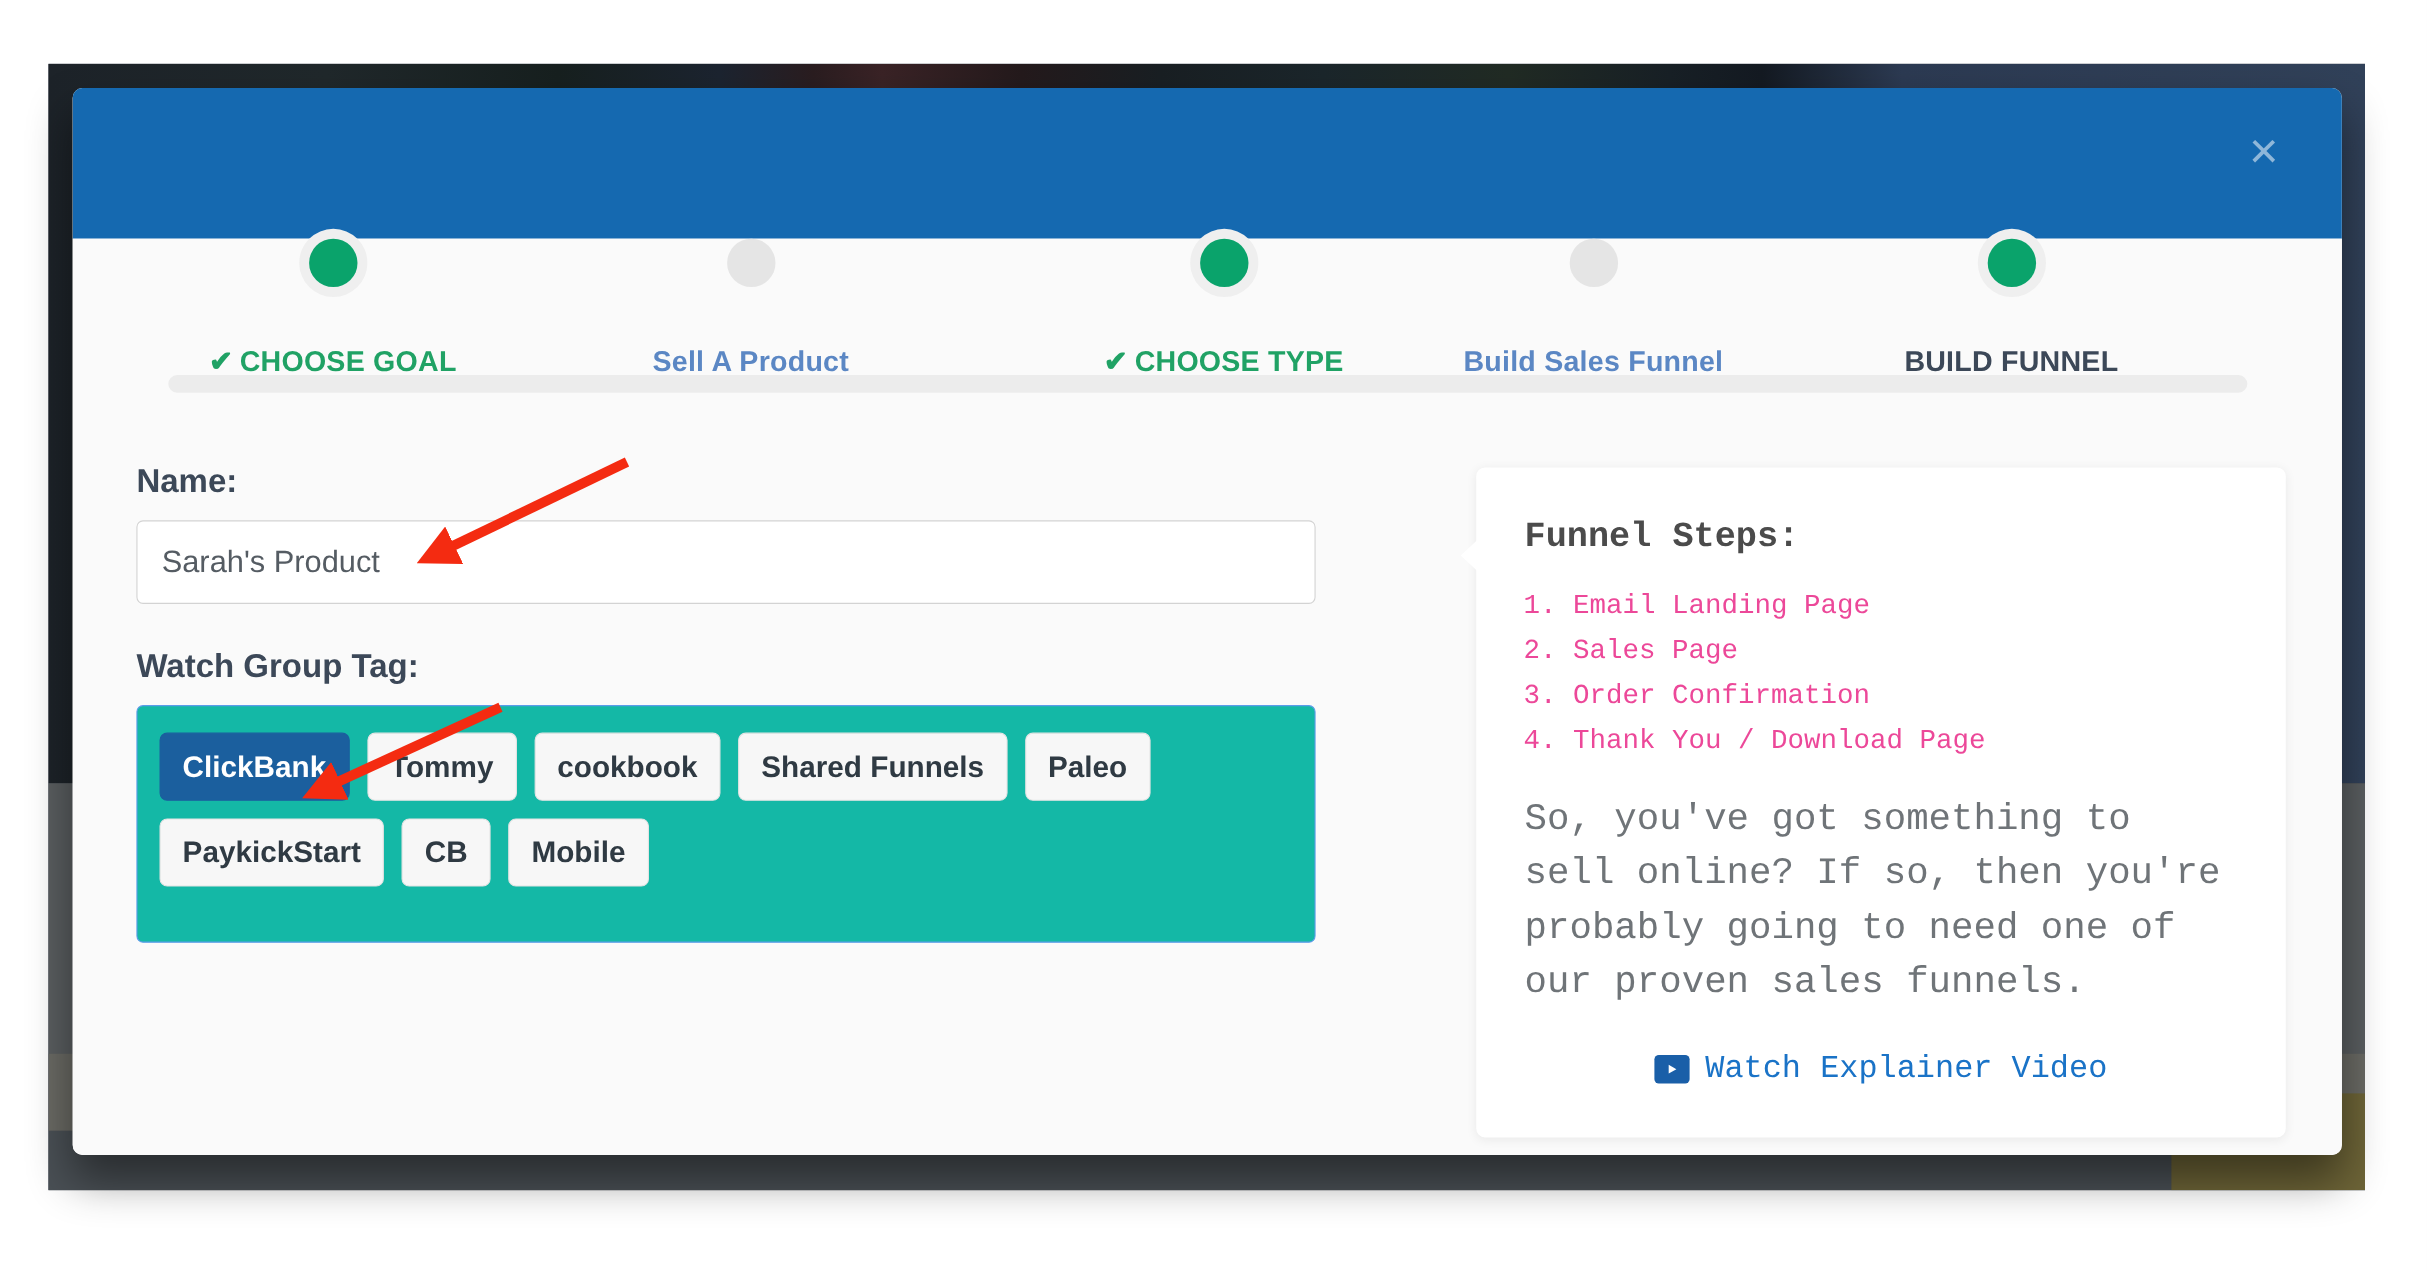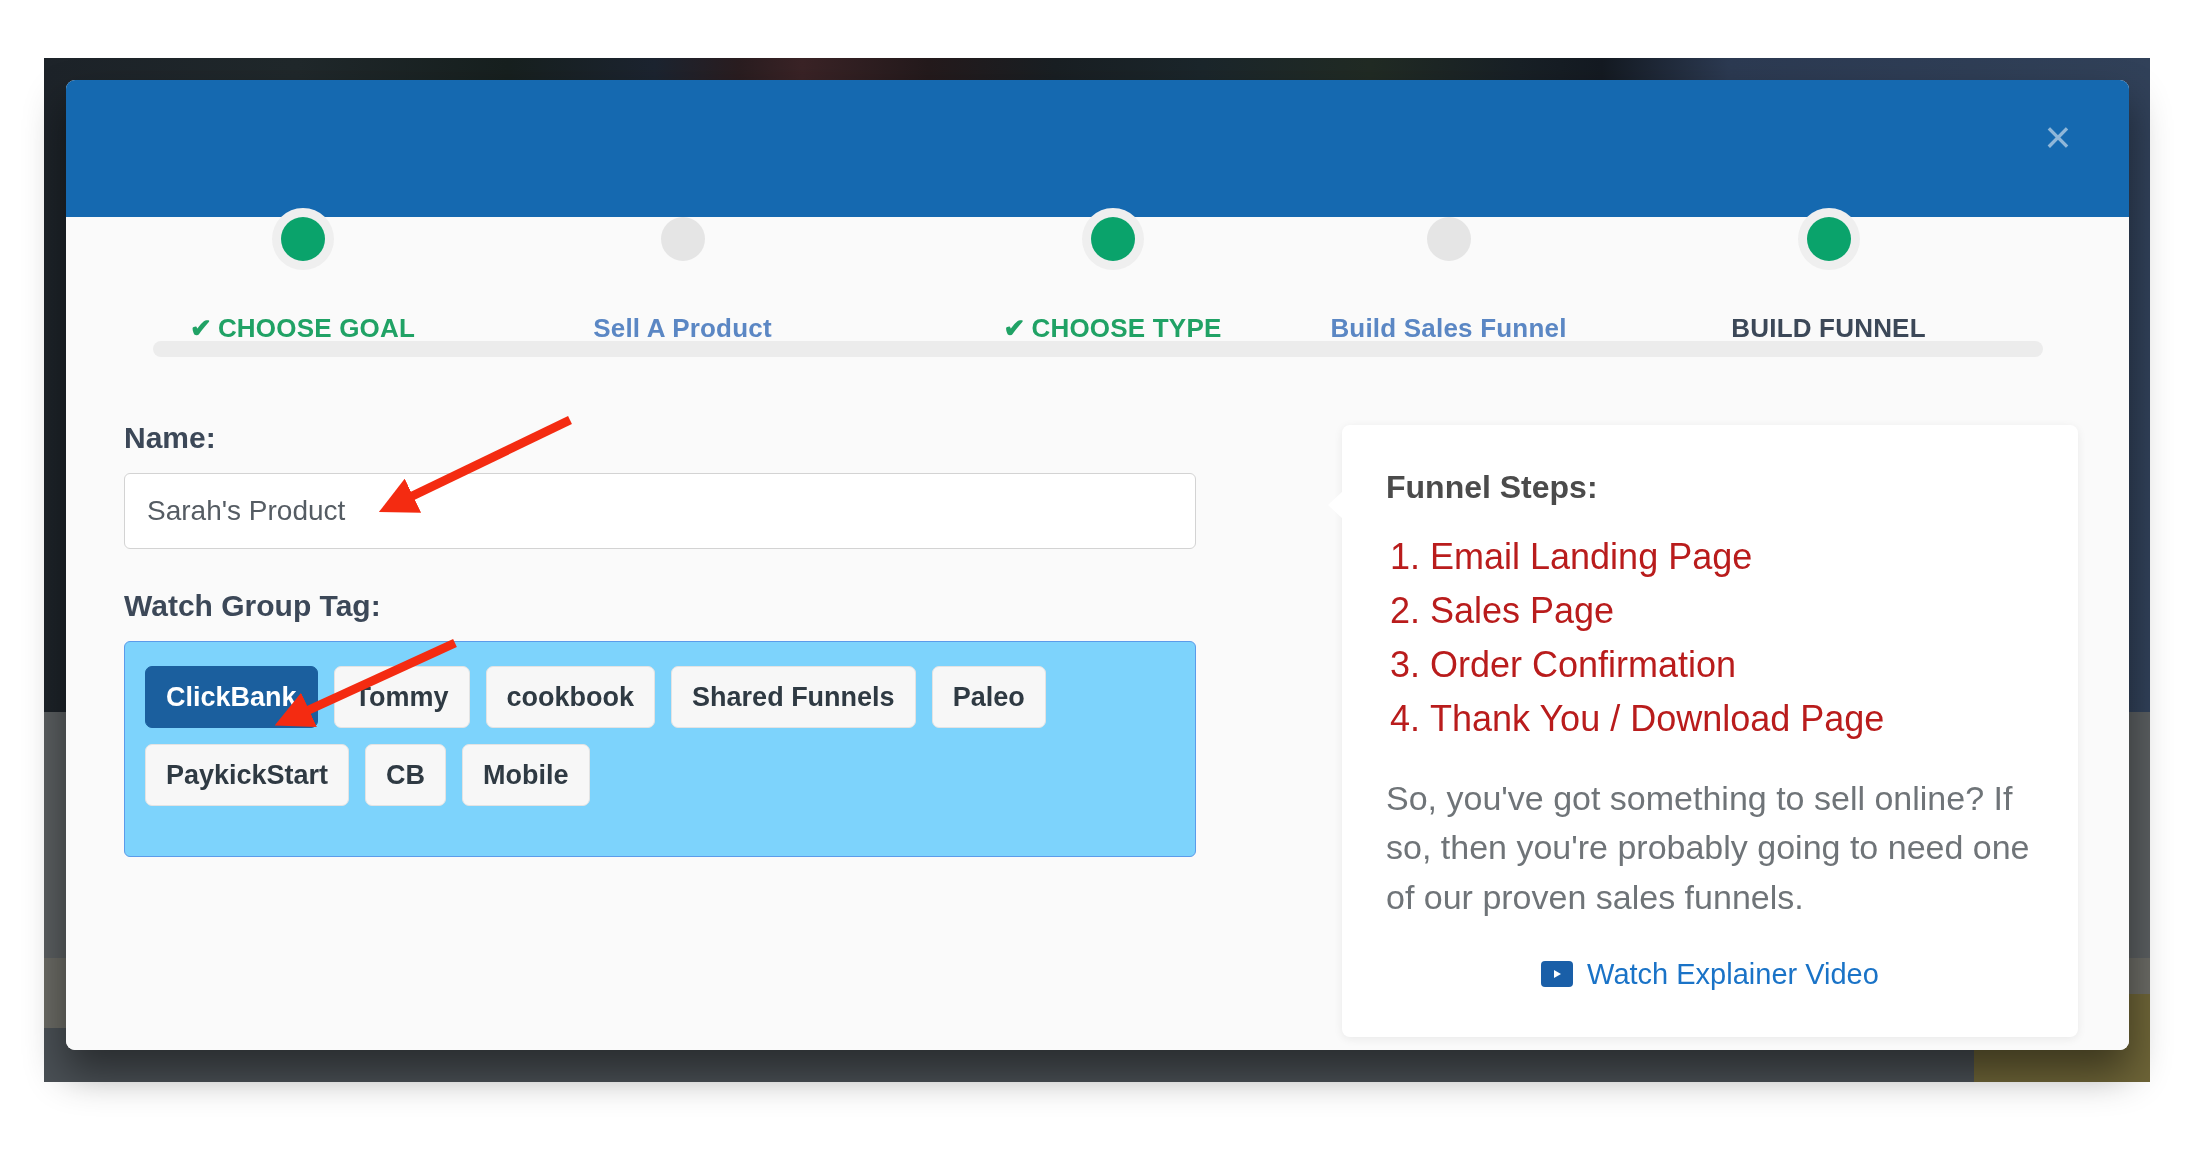--- a/index.html
+++ b/index.html
@@ -176,21 +176,21 @@
   .check { margin-right: 6px; }
 
   
   #content {
     position: relative;
     display: flex;
     padding: 0 44px 0 58px;
     margin-top: 14px;
   }
   #left-col { width: 1160px; padding-right: 20px; }
-  #right-col { flex: 1; padding-left: 58px; }
+  #right-col { flex: 1; padding-left: 58px; font-family: Liberation Mono, monospace; }
 
   .field-label {
     font-size: 30px;
     font-weight: bold;
     color: #3c4858;
     margin-bottom: 18px;
   }
   #name-input {
     display: block;
     width: 1072px;
@@ -204,21 +204,21 @@
     font-family: "Liberation Sans", sans-serif;
     outline: none;
   }
   #group-tag-label { margin-top: 40px; }
 
   #tag-box {
     width: 1072px;
     min-height: 216px;
     border: 1px solid #5b9bea;
     border-radius: 6px;
-    background: #7dd3fc;
+    background: #14b8a6;
     padding: 24px 20px 22px 20px;
     display: flex;
     flex-wrap: wrap;
     align-content: flex-start;
     gap: 16px 16px;
   }
   .tag {
     display: inline-flex;
     align-items: center;
     justify-content: center;
@@ -261,22 +261,22 @@
   }
   #funnel-steps-title {
     font-size: 32px;
     font-weight: bold;
     color: #4b4b4b;
     margin-bottom: 30px;
   }
   #funnel-steps-list {
     list-style: decimal;
     margin: 16px 0 34px 44px;
-    color: #b91c1c;
-    font-size: 36px;
+    color: #ec4899;
+    font-size: 25px;
   }
   #funnel-steps-list li { margin-bottom: 12px; }
   #info-paragraph {
     font-size: 34px;
     line-height: 1.45;
     color: #6f7478;
     margin-bottom: 36px;
   }
   #watch-video-link {
     display: flex;

